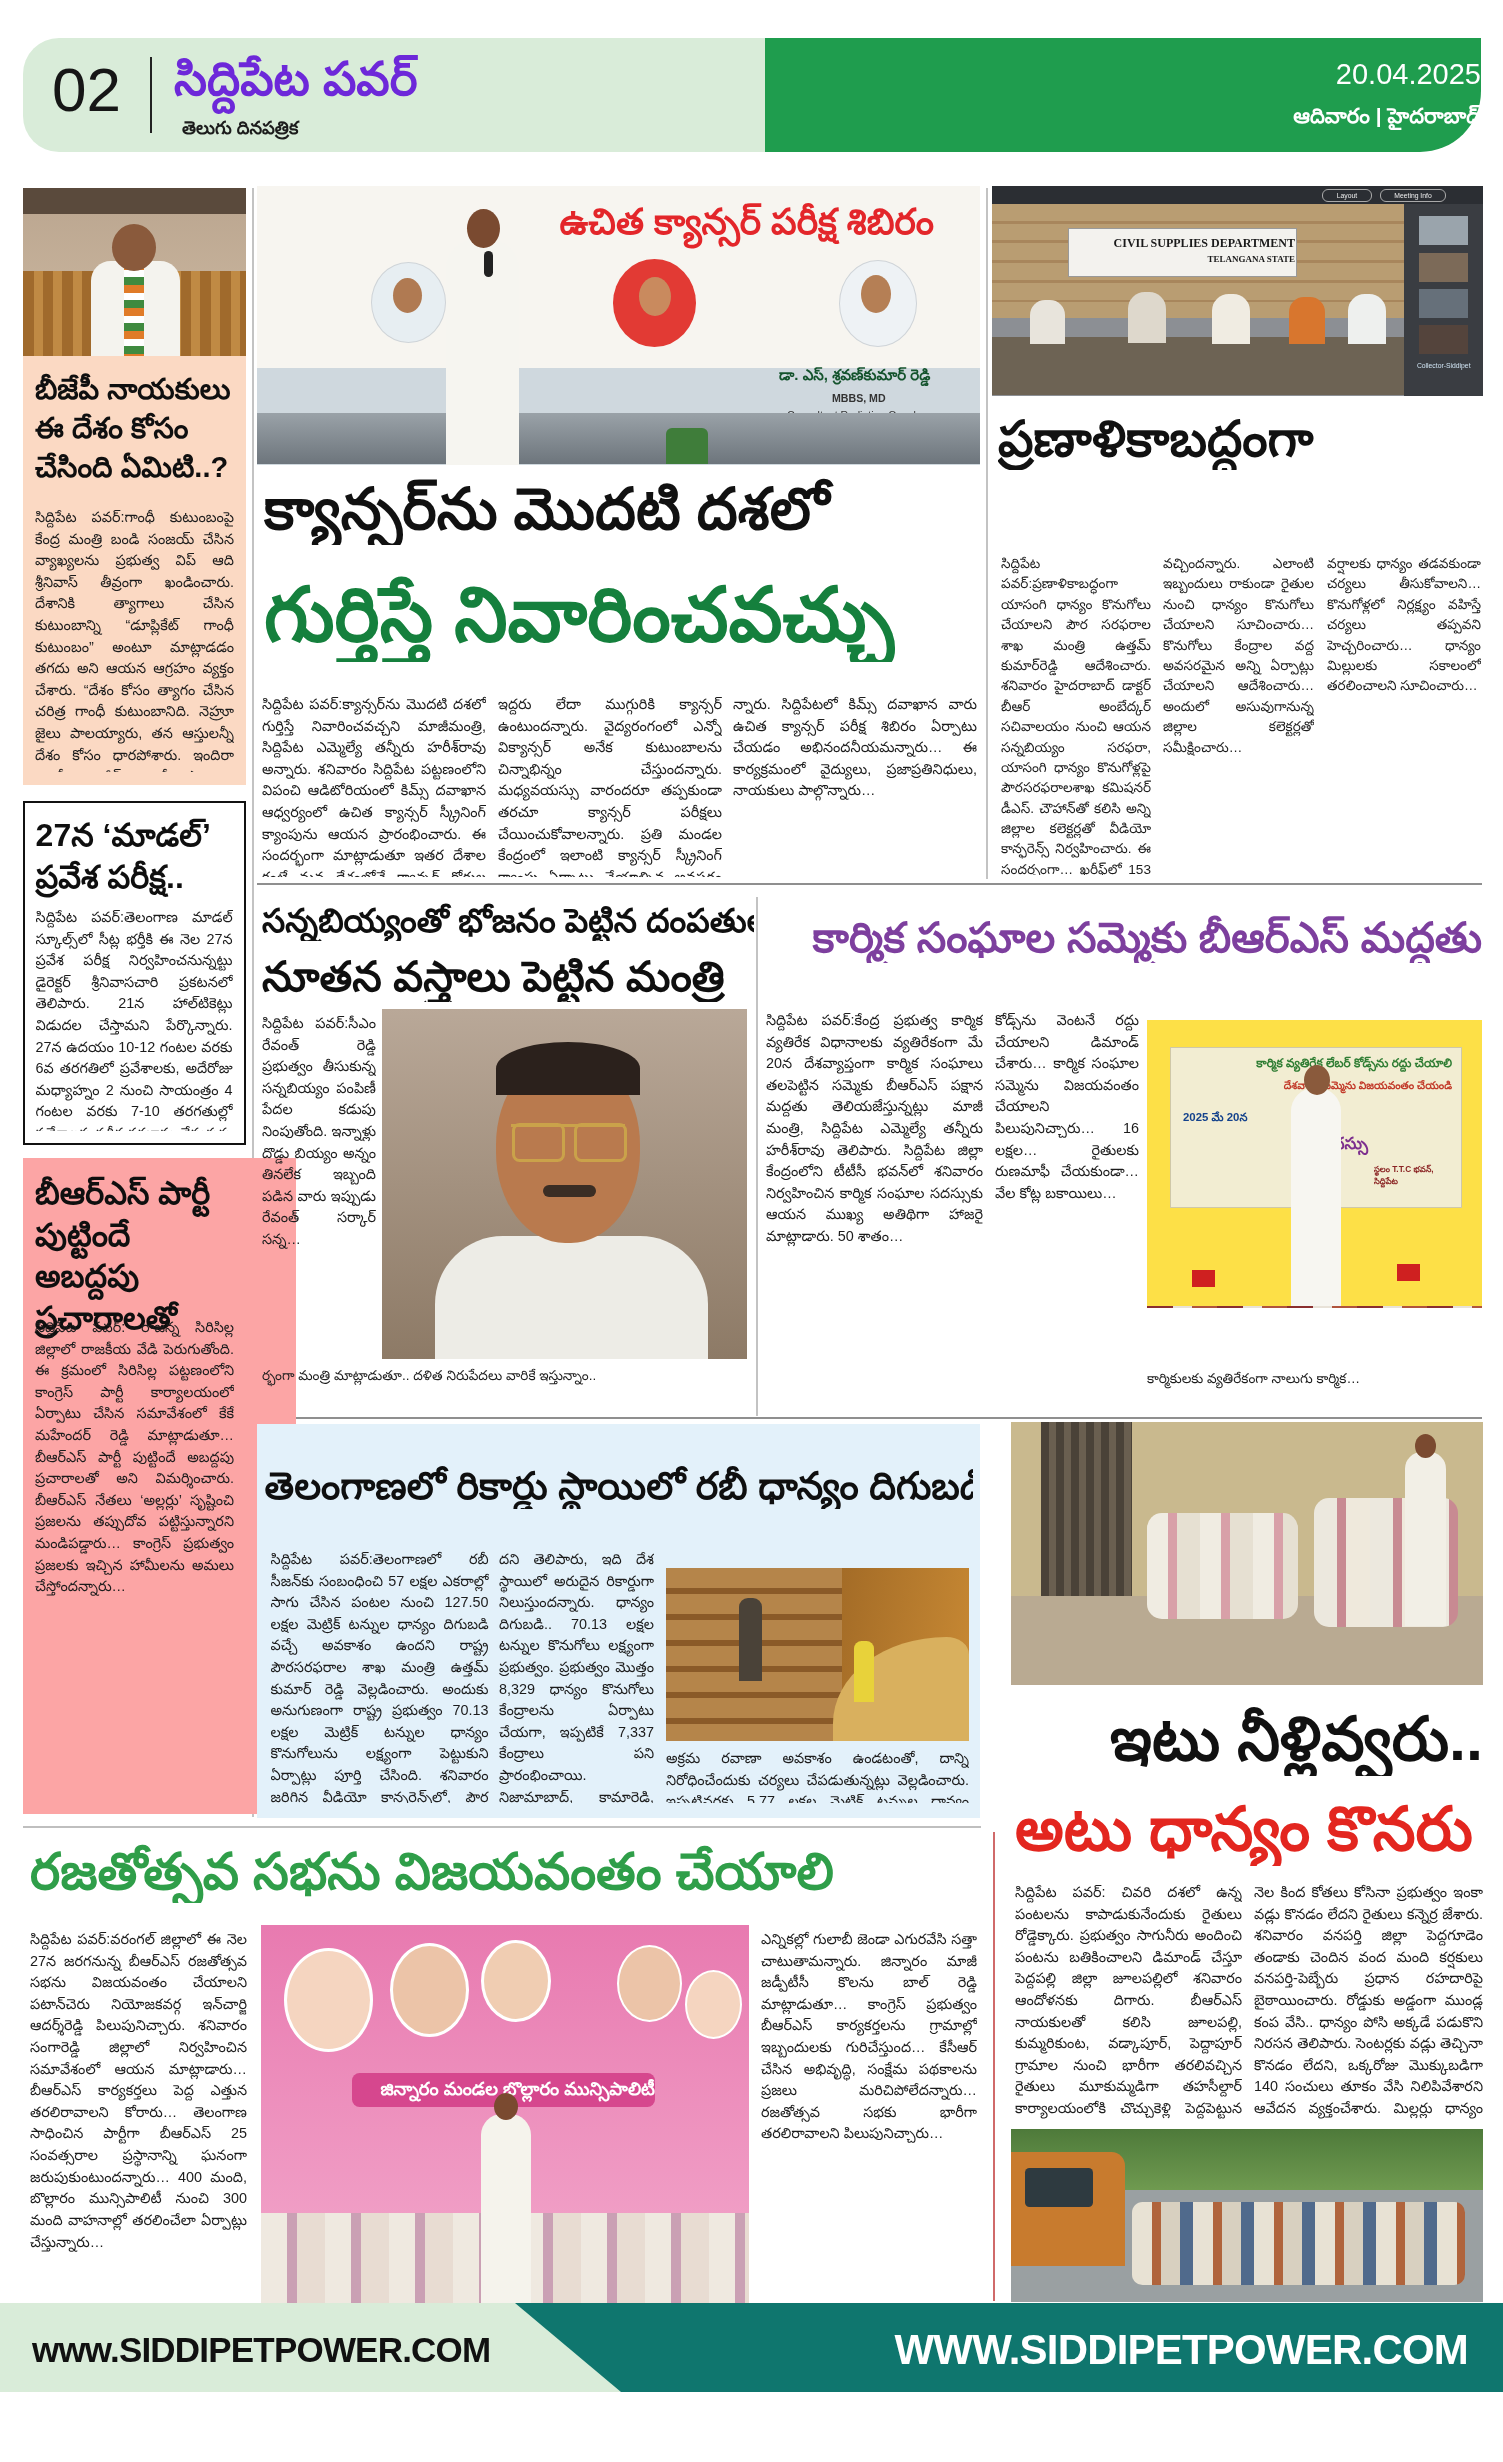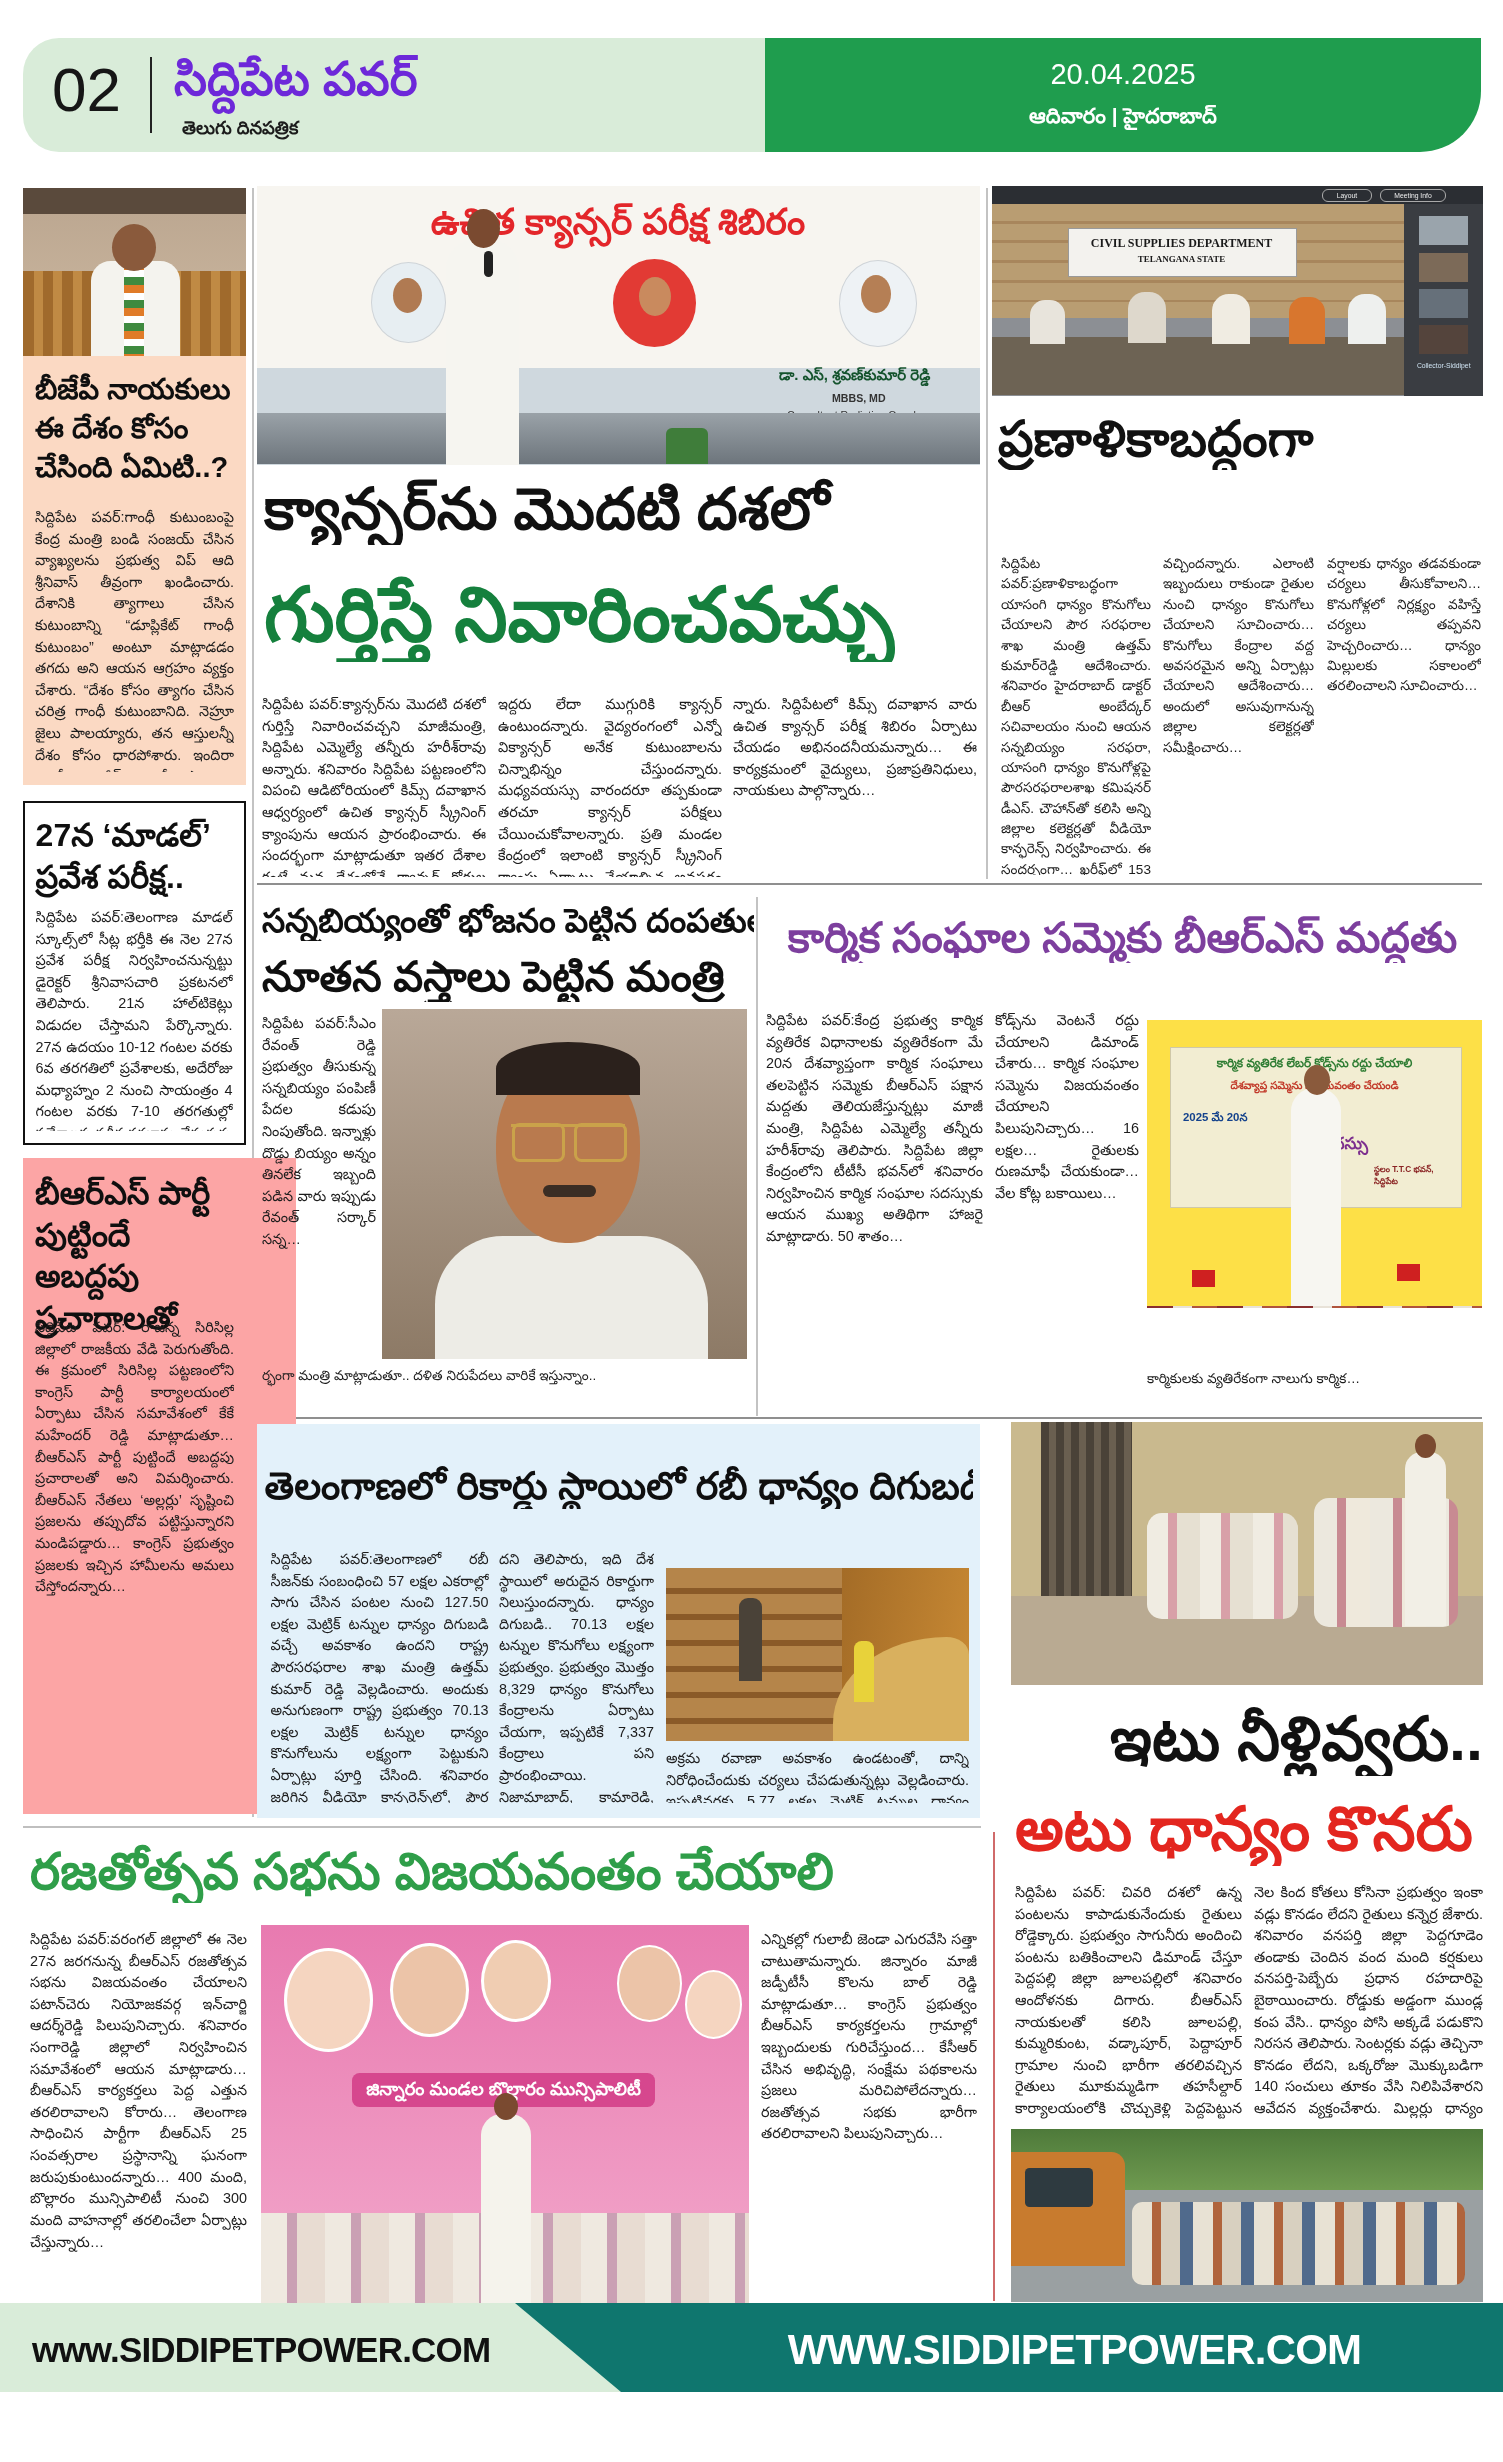--- a/index.html
+++ b/index.html
@@ -4,21 +4,21 @@
 <style>
   html,body{margin:0;padding:0;background:#ffffff;}
   .page{position:relative;width:1503px;height:2462px;background:#ffffff;overflow:hidden;
         font-family:"Liberation Sans", sans-serif;}
   .abs{position:absolute;}
   .photo{position:absolute;overflow:hidden;}
   .body-text{font-size:14.4px;line-height:1.5;color:#1c1c1c;text-align:justify;overflow:hidden;}
   .headline{font-weight:bold;color:#0f0f0f;line-height:1.22;}
   .v-rule{position:absolute;width:1.5px;background:#c3c3c3;}
   .h-rule{position:absolute;height:1.5px;background:#8f8f8f;}
-  .center{text-align:center;}
+  .center{text-align:right;}
 </style>
 </head>
 <body>
 
 <div class="page">
 
   <div class="abs" style="left:23px;top:38px;width:742px;height:114px;background:#d9ecd9;border-radius:36px 0 0 36px;">
     <div class="abs" style="left:29px;top:21px;font-size:62px;color:#161616;line-height:1;">02</div>
     <div class="abs" style="left:127px;top:19px;width:2.3px;height:76px;background:#222;"></div>
     <div class="abs headline" style="left:151px;top:12px;width:575px;font-size:47px;color:#6d28d9;">సిద్దిపేట పవర్</div>

